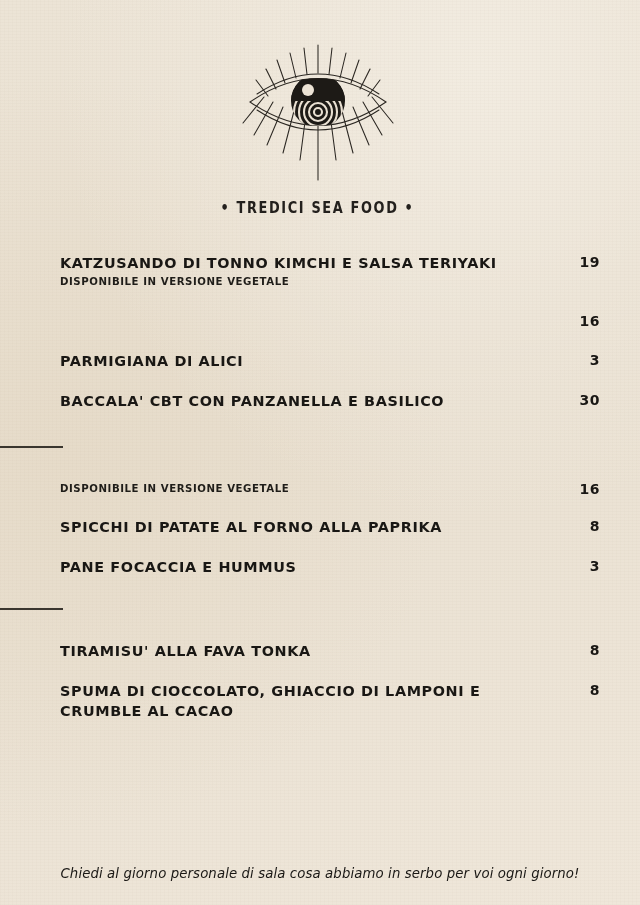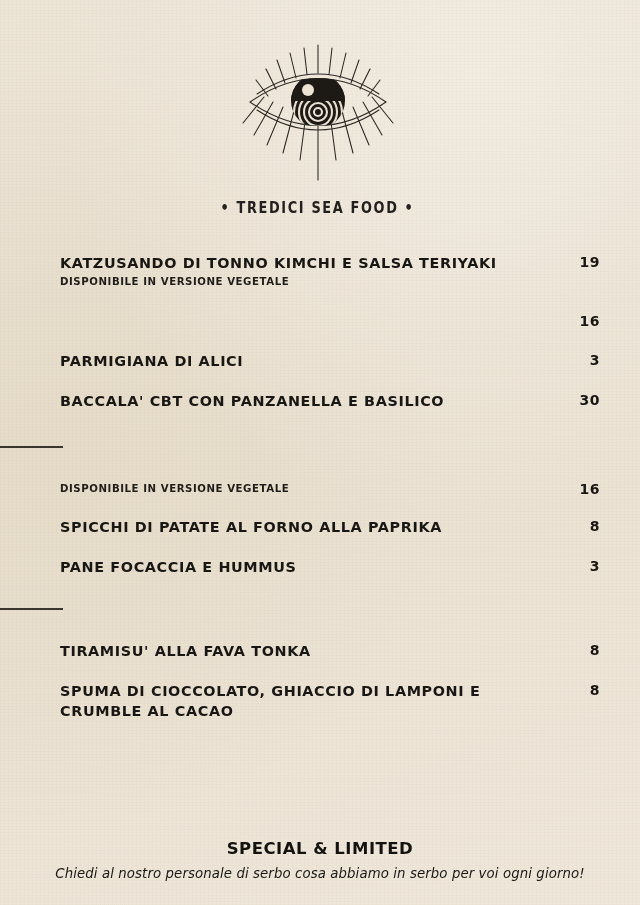--- a/index.html
+++ b/index.html
@@ -295,17 +295,16 @@
         <div class="item-left">
           <div class="item-name">SPUMA DI CIOCCOLATO, GHIACCIO DI LAMPONI E CRUMBLE AL CACAO</div>
         </div>
         <div class="item-price">8</div>
       </div>
     </div>
 
   </div>
 
   <div class="footer">
-    <div class="footer-title">SPECIAL &amp; LIMITED</div>
-    <div class="footer-sub">Chiedi al nostro personale di serbo cosa abbiamo in serbo per voi ogni giorno!</div>
+    <div class="footer-sub">Chiedi al giorno personale di sala cosa abbiamo in serbo per voi ogni giorno!</div>
   </div>
 
 </div>
 
 </body></html>

